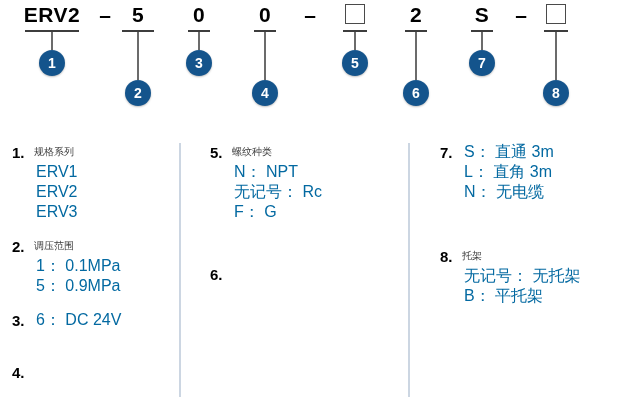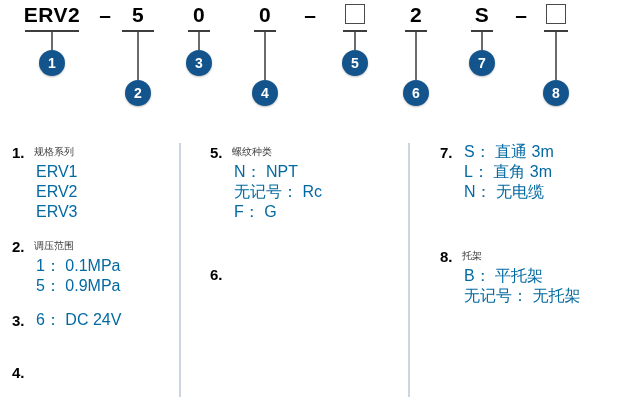--- a/index.html
+++ b/index.html
@@ -250,18 +250,18 @@
         <div class="entry-body">
           <div class="entry-opt">S： 直通 3m</div>
           <div class="entry-opt">L： 直角 3m</div>
           <div class="entry-opt">N： 无电缆</div>
         </div>
       </div>
       <div class="entry" style="position: absolute; top: 110px; left: 0px;">
         <div class="entry-num">8.</div>
         <div class="entry-body">
           <div class="entry-title">托架</div>
+          <div class="entry-opt">无记号： 无托架</div>
           <div class="entry-opt">B： 平托架</div>
-          <div class="entry-opt">无记号： 无托架</div>
         </div>
       </div>
     </div>
   </div>
 
 </body></html>

